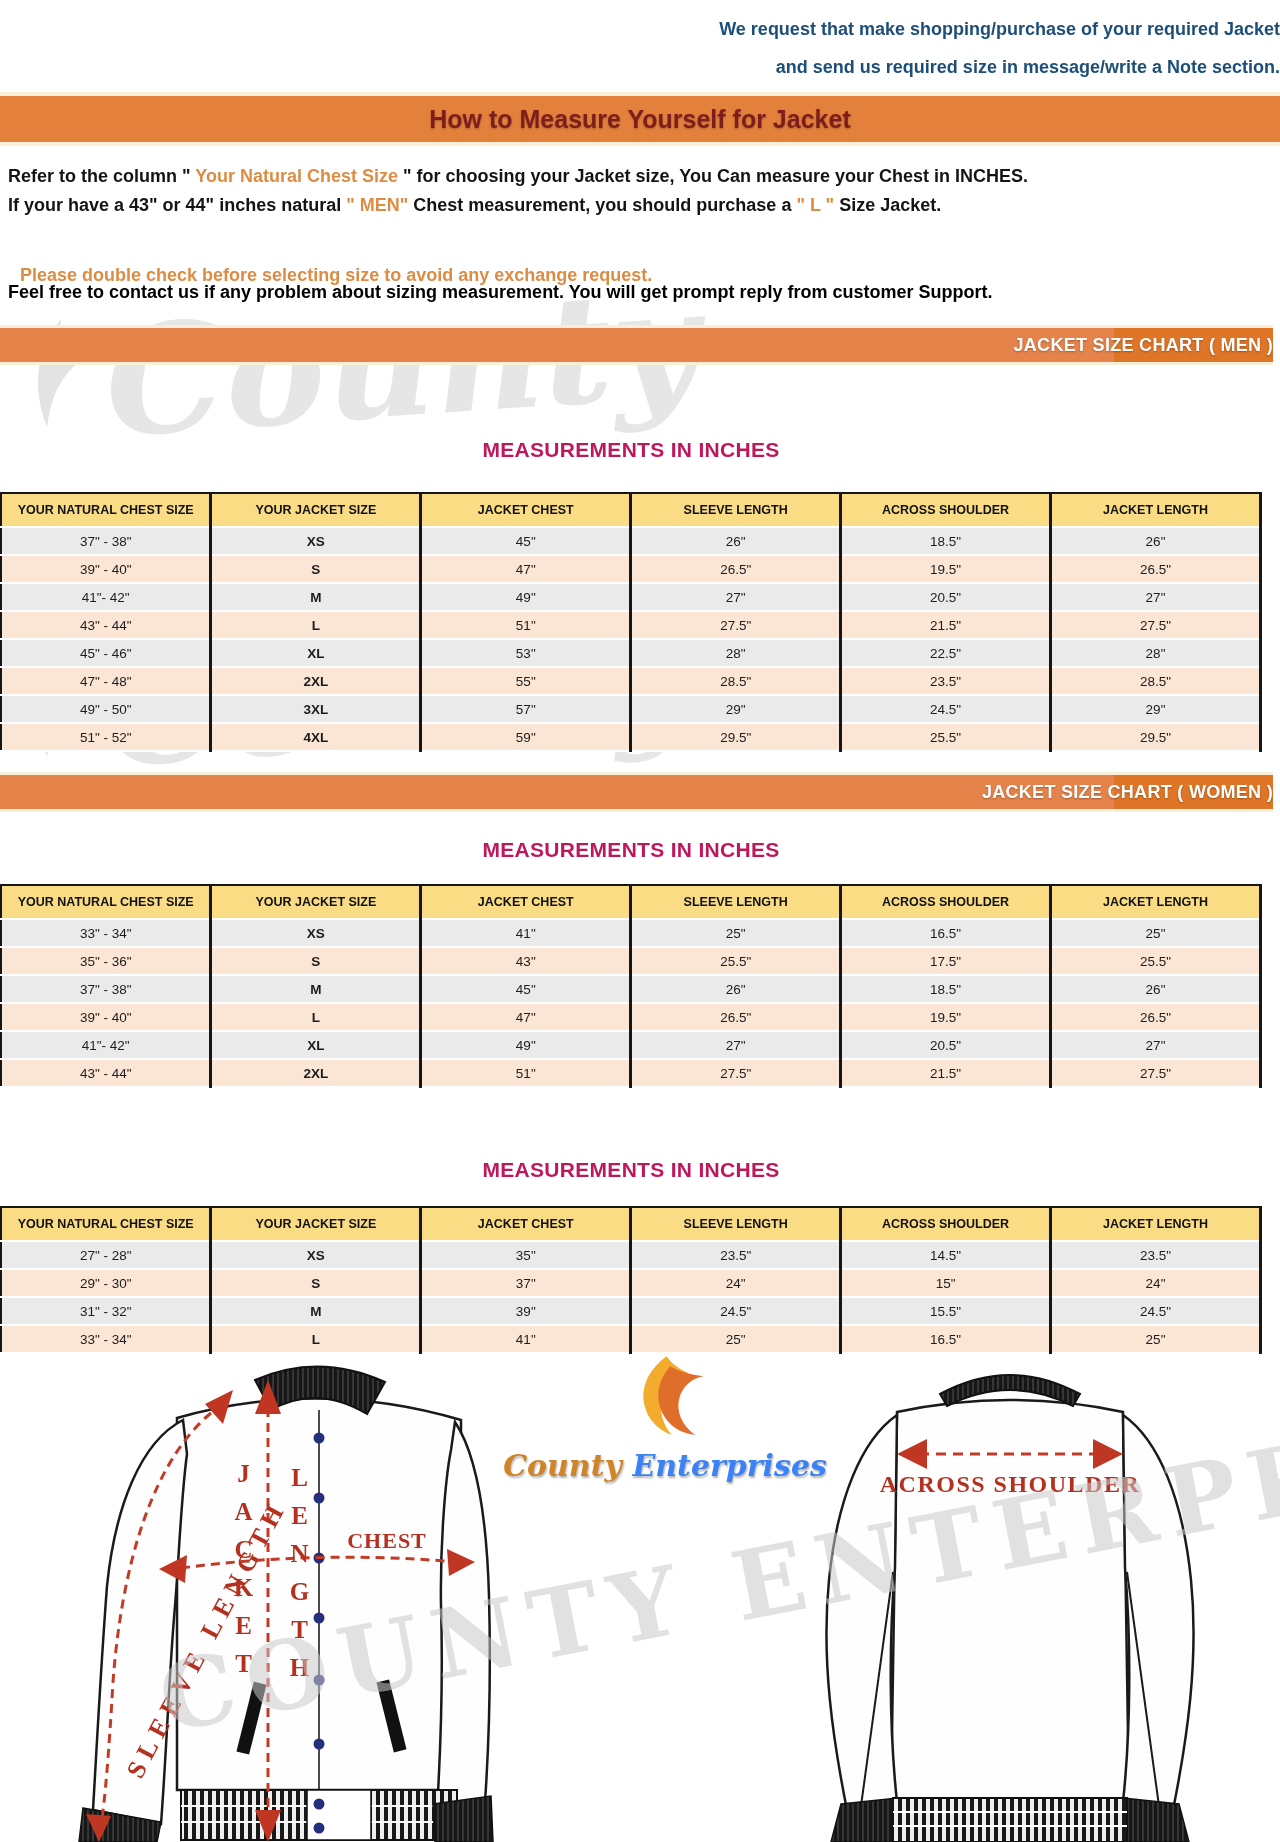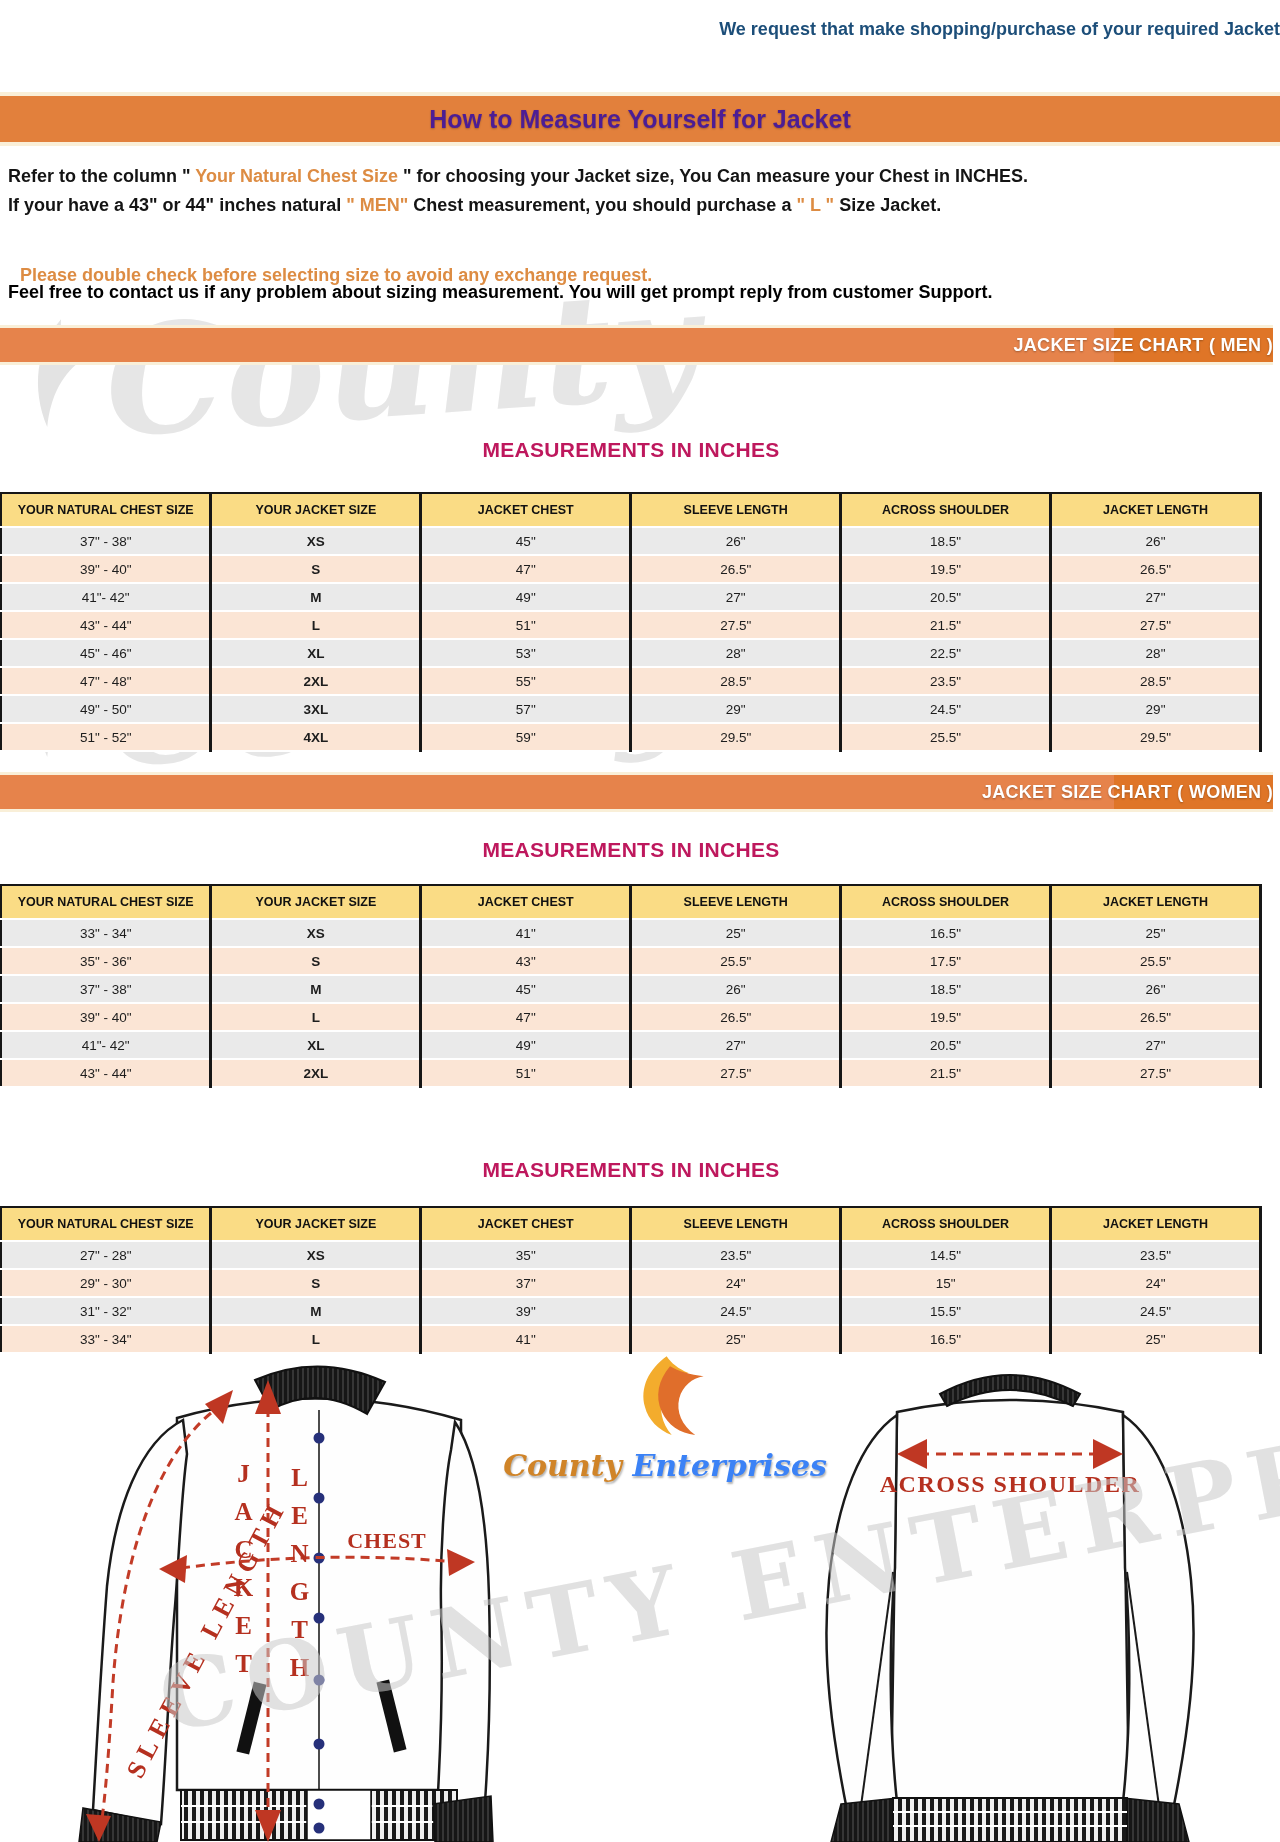--- a/index.html
+++ b/index.html
@@ -6,21 +6,21 @@
   .page { position:relative; width:1280px; height:1842px; background:#fff; overflow:hidden;
           font-family:"Liberation Sans", sans-serif; }
   .abs { position:absolute; }
 
   
   .top-note { position:absolute; top:10px; left:0; width:100%; text-align:right;
               color:#1C4E79; font-weight:bold; font-size:18px; line-height:38px; }
 
   .main-banner { position:absolute; top:92px; left:0; width:100%; height:46px;
                  background:#E2803C; border-top:4px solid #FAEFD8; border-bottom:4px solid #FAEFD8;
-                 color:#4c1d95; font-weight:bold; font-size:25px; line-height:46px; text-align:center;
+                 color:#7f1d1d; font-weight:bold; font-size:25px; line-height:46px; text-align:center;
                  text-shadow:0 1px 2px rgba(0,0,0,.25); }
 
   .para { position:absolute; top:162px; left:8px; width:1264px; margin:0;
           font-size:18px; font-weight:bold; color:#141414; line-height:29px; }
   .hl { color:#DD8C43; }
   .note-orange { position:absolute; top:253px; left:8px; margin:12px; font-size:18px; font-weight:bold; color:#DD8C43; }
   .note-dark   { position:absolute; top:282px; left:8px; margin:0; font-size:18px; font-weight:bold; color:#000000; }
 
   
   .sec-banner { position:absolute; left:0; width:1273px; height:34px;
@@ -87,20 +87,21 @@
   </div>
   <div class="wm" style="left:25px; top:890px;">
     <svg width="80" height="150" viewBox="0 0 60 110">
       <path d="M30,5 C10,25 4,55 14,85 C18,62 28,45 46,35 C32,30 28,16 30,5 Z" fill="#E3E3E3"></path>
     </svg>
     <span class="wm-text">County</span>
   </div>
 
   <div class="top-note">
     <div>We request that make shopping/purchase of your required Jacket</div>
+    <div>and send us required size in message/write a Note section.</div>
   </div>
 
   <div class="main-banner">
     <span>How to Measure Yourself for Jacket</span>
   </div>
 
   <p class="para"><span>Refer to the column " </span><span class="hl">Your Natural Chest Size</span><span> " for choosing your Jacket size, You Can measure your Chest in INCHES.</span><br><span>If your have a 43" or 44"  inches natural </span><span class="hl">" MEN"</span><span> Chest measurement, you should purchase a </span><span class="hl">" L "</span><span> Size Jacket.</span></p>
 
   <p class="note-orange">Please double check before selecting size to avoid any exchange request.</p>
   <p class="note-dark">Feel free to contact us if any problem about sizing measurement. You will get prompt reply from customer Support.</p>

